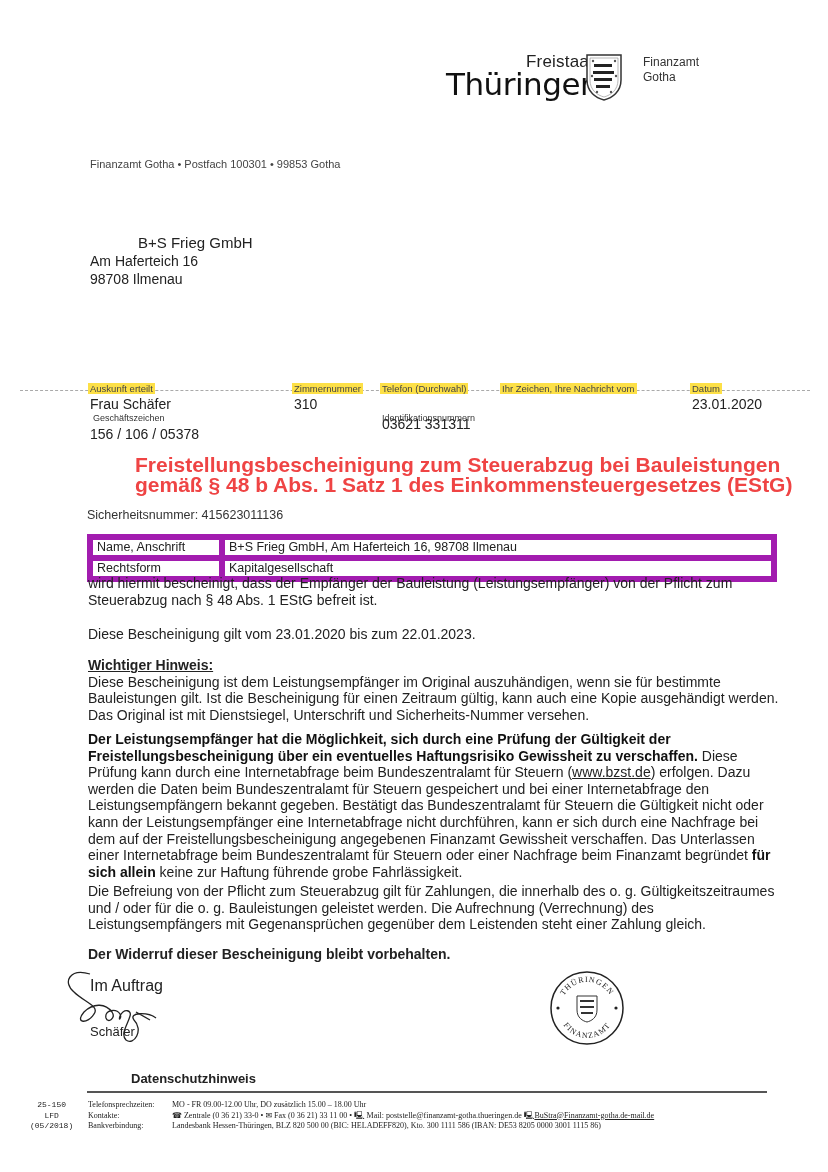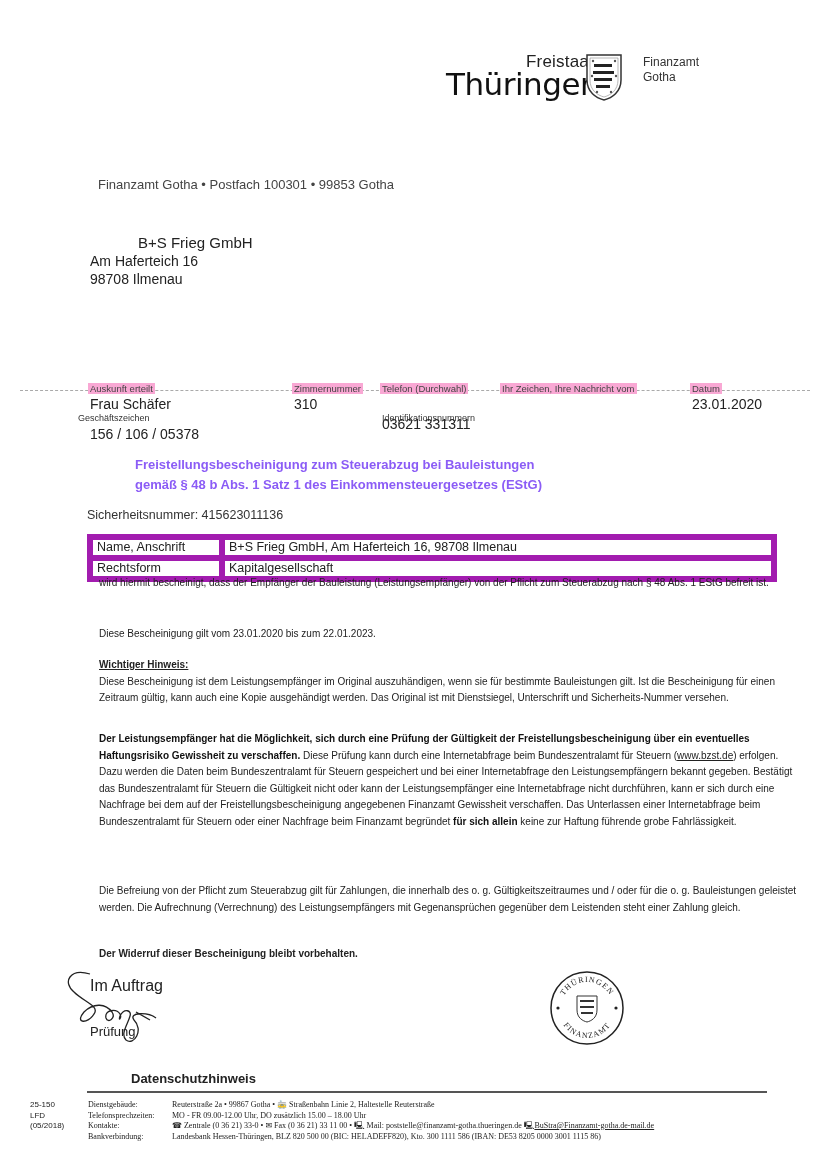--- a/index.html
+++ b/index.html
@@ -5,54 +5,54 @@
     html, body { margin:0; padding:0; background:#ffffff; }
     body { width:828px; height:1172px; position:relative; overflow:hidden; color:#1a1a1a; font-family:"Liberation Sans", sans-serif; }
     .abs { position:absolute; }
 
     
     .lh-freistaat { left:526px; top:52px; font-size:17px; color:#222; letter-spacing:0.2px; }
     .lh-thueringen { left:446px; top:66px; font-size:31px; color:#111; letter-spacing:-0.5px; font-family:"DejaVu Sans", sans-serif; }
     .lh-crest { left:584px; top:52px; width:40px; height:50px; }
     .lh-office { left:643px; top:55px; font-size:12px; color:#333; line-height:15px; }
 
-    .sender-line { left:90px; top:177px; font-size:13px; color:#444;margin-left:8px; }
+    .sender-line { left:90px; top:158px; font-size:11px; color:#444; }
 
     .recipient { left:90px; top:234px; font-size:14px; color:#222; line-height:18px; }
     .recipient .r1 { font-size:15px;margin-left:48px; }
 
     
     .rule-dashed { position:absolute; height:0; border-top:1px dashed #aaa; }
-    .info-lbl { font-size:9.5px; color:#444; background:#f9a8d4; padding:0 2px; }
+    .info-lbl { font-size:9.5px; color:#444; background:#fde047; padding:0 2px; }
     .info-val { font-size:14px; color:#222; }
     .info-small { font-size:9px; color:#333; }
 
     
-    .title { left:135px; top:455px; font-size:13px; font-weight:bold; color:#8b5cf6; line-height:20px; }
+    .title { left:135px; top:455px; font-size:21px; font-weight:bold; color:#ef4444; line-height:20px; }
 
     .sicherheit { left:87px; top:508px; font-size:12.5px; color:#333; }
 
     table.info-table { position:absolute; left:87px; top:534px; width:690px; border-collapse:collapse; font-size:12.5px; color:#222; }
     table.info-table td { border:6px solid #a21caf; padding:0 4px; height:15px; line-height:15px; }
     table.info-table td.k { width:118px; }
 
-    .body-text { position:absolute; left:99px; width:700px; font-size:10px; line-height:16.6px; color:#222; }
+    .body-text { position:absolute; left:88px; width:700px; font-size:14px; line-height:16.6px; color:#222; }
     .body-text b { color:#111; }
     .u { text-decoration:underline; }
 
     .signature { left:60px; top:968px; width:120px; height:80px; }
     .im-auftrag { left:90px; top:977px; font-size:16px; color:#222; }
     .sig-name { left:90px; top:1024px; font-size:13px; color:#222; }
 
     .seal { left:547px; top:968px; width:80px; height:80px; }
 
     .dsh { left:87px; top:1071px; font-size:13px; font-weight:bold; color:#222;padding-left:44px; }
     .footer-rule { left:87px; top:1091px; width:680px; height:2px; background:#555; }
 
-    .footer-code { left:30px; top:1100px; font-size:8px; line-height:10.5px; color:#222; font-family:Liberation Sans, sans-serif; }
+    .footer-code { left:30px; top:1100px; font-size:8px; line-height:10.5px; color:#222; font-family:Liberation Mono, monospace;text-align:center; }
     .footer-grid { left:88px; top:1100px; font-size:8px; line-height:10.5px; color:#222; font-family:"Liberation Serif", serif; }
     .footer-grid .row { display:flex; white-space:nowrap; }
     .footer-grid .fk { width:84px; }
     .footer-grid .fv { }
     .link { text-decoration:underline; }
   </style>
 </head>
 <body>
 
 <div class="abs lh-freistaat">Freistaat</div>
@@ -82,21 +82,21 @@
 
 <div class="abs recipient">
   <div class="r1">B+S Frieg GmbH</div>
   <div>Am Haferteich 16</div>
   <div>98708 Ilmenau</div>
 </div>
 
 <div class="rule-dashed" style="left:20px; top:390px; width:790px;"></div>
 <div class="abs info-lbl" style="left:88px; top:383px;">Auskunft erteilt</div>
 <div class="abs info-val" style="left:90px; top:396px;">Frau Schäfer</div>
-<div class="abs info-small" style="left:78px; top:413px;">Geschäftszeichen</div>
+<div class="abs info-small" style="left:93px; top:413px;">Geschäftszeichen</div>
 <div class="abs info-val" style="left:90px; top:426px;">156 / 106 / 05378</div>
 
 <div class="abs info-lbl" style="left:292px; top:383px;">Zimmernummer</div>
 <div class="abs info-val" style="left:294px; top:396px;">310</div>
 
 <div class="abs info-lbl" style="left:380px; top:383px;">Telefon (Durchwahl)</div>
 <div class="abs info-val" style="left:382px; top:416px;">03621 331311</div>
 <div class="abs info-small" style="left:382px; top:413px;">Identifikationsnummern</div>
 
 <div class="abs info-lbl" style="left:500px; top:383px;">Ihr Zeichen, Ihre Nachricht vom</div>
@@ -137,21 +137,21 @@
 <div class="body-text" style="top:883px;">Die Befreiung von der Pflicht zum Steuerabzug gilt für Zahlungen, die innerhalb des o. g. Gültigkeitszeitraumes und / oder für die o. g. Bauleistungen geleistet werden. Die Aufrechnung (Verrechnung) des Leistungsempfängers mit Gegenansprüchen gegenüber dem Leistenden steht einer Zahlung gleich.</div>
 
 <div class="body-text" style="top:946px; font-weight:bold;">Der Widerruf dieser Bescheinigung bleibt vorbehalten.</div>
 
 <div class="abs signature">
   <svg width="120" height="80" viewBox="0 0 120 80">
     <path d="M30 6 C10 0 2 14 14 24 C24 34 40 38 34 46 C28 56 14 56 24 44 C34 34 46 36 52 44 C56 50 48 56 46 50 C44 42 56 40 60 46 C62 50 58 54 60 48 C64 40 72 42 70 48 C68 56 60 66 66 72 C74 78 84 62 74 52 C68 44 88 44 96 50 M76 44 L90 52" fill="none" stroke="#222" stroke-width="1.3"></path>
   </svg>
 </div>
 <div class="abs im-auftrag">Im Auftrag</div>
-<div class="abs sig-name">Prüfung</div>
+<div class="abs sig-name">Schäfer</div>
 
 <div class="abs seal">
   <svg width="80" height="80" viewBox="0 0 80 80">
     <circle cx="40" cy="40" r="36" fill="none" stroke="#222" stroke-width="1.5"></circle>
     <defs>
       <path id="arcTop" d="M14 40 A26 26 0 0 1 66 40"></path>
       <path id="arcBot" d="M12 42 A28 28 0 0 0 68 42"></path>
     </defs>
     <text font-size="8" font-family="Liberation Serif, serif" fill="#222" letter-spacing="1"><textPath href="#arcTop" startOffset="50%" text-anchor="middle">THÜRINGEN</textPath></text>
     <text font-size="8" font-family="Liberation Serif, serif" fill="#222" letter-spacing="1"><textPath href="#arcBot" startOffset="50%" text-anchor="middle">FINANZAMT</textPath></text>
@@ -168,24 +168,20 @@
 <div class="abs footer-rule"></div>
 
 <div class="abs footer-code">
   <div>25-150</div>
   <div>LFD</div>
   <div>(05/2018)</div>
 </div>
 
 <div class="abs footer-grid">
   <div class="row">
-      <span class="fk">Dienstgebäude:</span>
-      <span class="fv">Reuterstraße 2a • 99867 Gotha • 🚋 Straßenbahn Linie 2, Haltestelle Reuterstraße</span>
-    </div>
-  <div class="row">
       <span class="fk">Telefonsprechzeiten:</span>
       <span class="fv">MO - FR 09.00-12.00 Uhr, DO zusätzlich 15.00 – 18.00 Uhr</span>
     </div>
   <div class="row">
       <span class="fk">Kontakte:</span>
       <span class="fv">☎ Zentrale (0 36 21) 33-0 • ✉ Fax (0 36 21) 33 11 00 • 🖳 Mail: poststelle@finanzamt-gotha.thueringen.de 🖳 </span>
       <span class="link">BuStra@Finanzamt-gotha.de-mail.de</span>
     </div>
   <div class="row">
       <span class="fk">Bankverbindung:</span>

